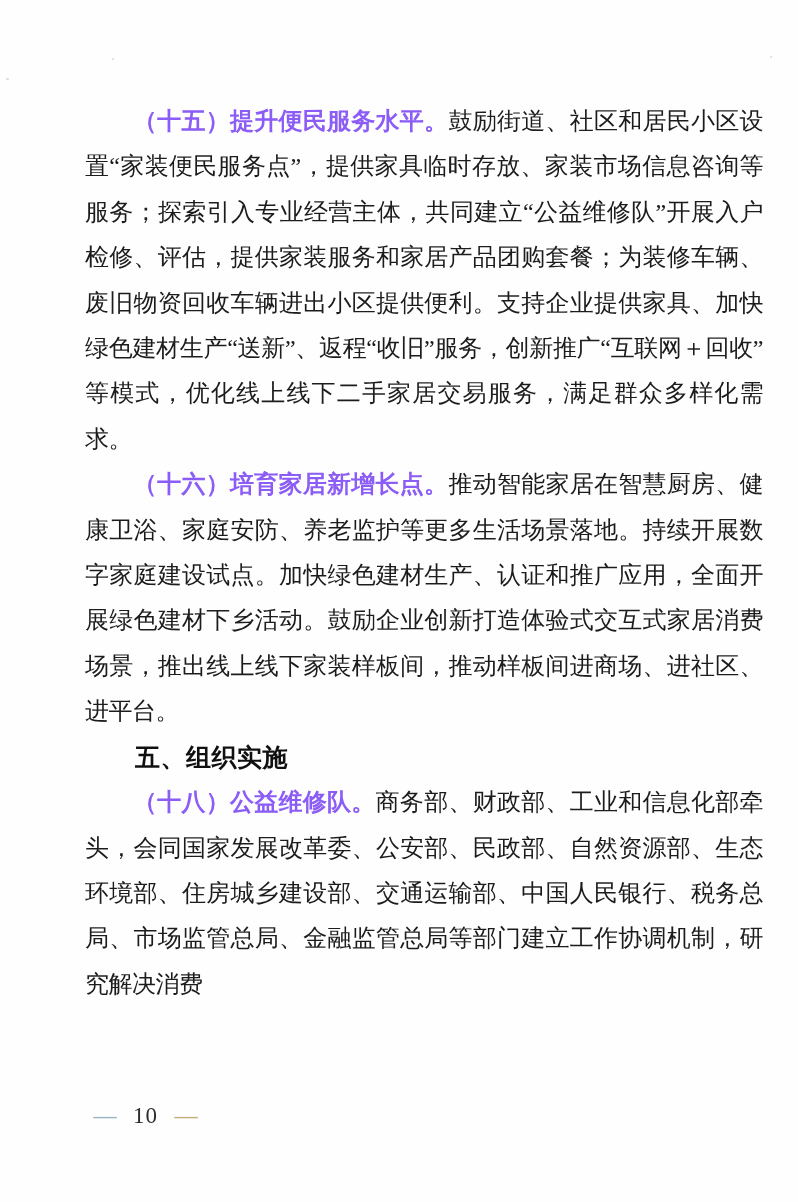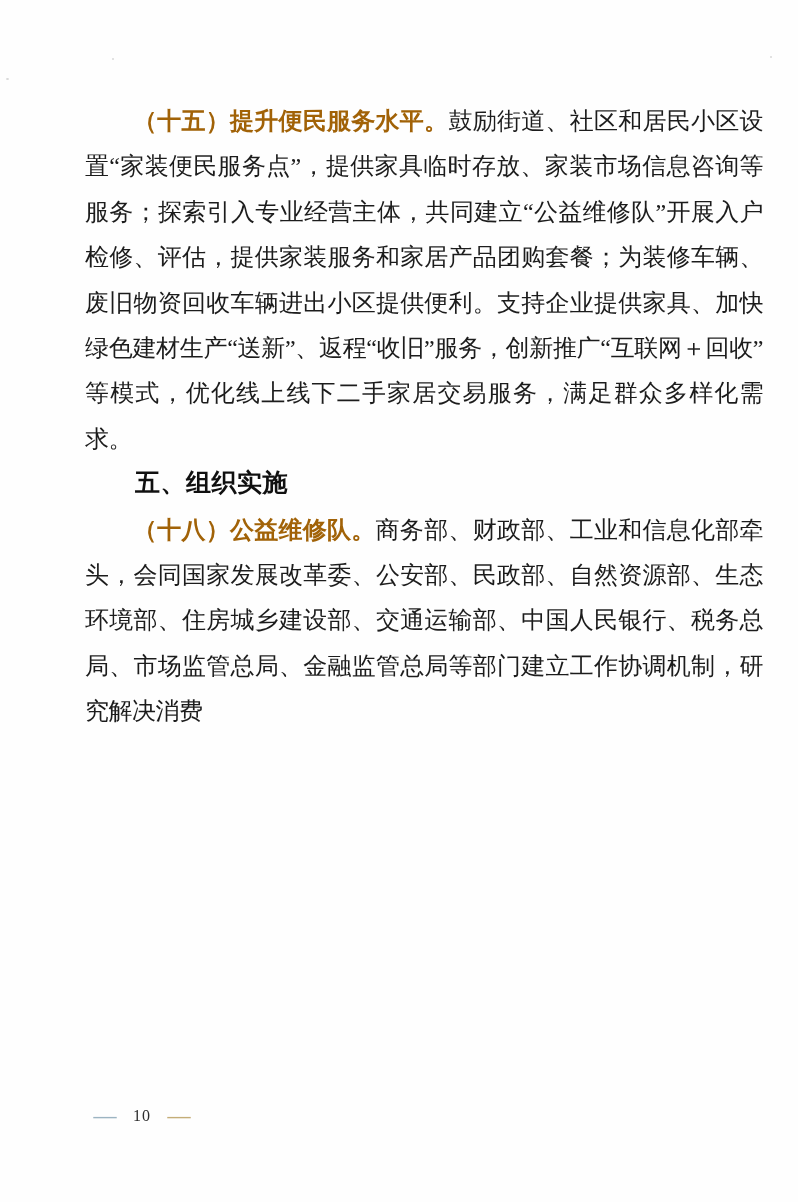--- a/index.html
+++ b/index.html
@@ -32,25 +32,25 @@
   p.para {
     margin: 0;
     text-align: justify;
     text-align-last: left;
   }
   p.para.indent {
     text-indent: 2em;
   }
   .lead {
     font-weight: bold;
-    color: #a16207;
+    color: #8b5cf6;
   }
   .section-heading {
     margin: 0;
-    font-family: Liberation Mono, monospace;
+    font-family: Liberation Serif, serif;
     font-size: 25px;
     font-weight: bold;
     line-height: 45.4px;
     text-indent: 2em;
     color: #101010;
     letter-spacing: 0.5px;
   }
   .footer {
     position: absolute;
     left: 92px;
@@ -63,40 +63,41 @@
   .dash {
     font-family: "DejaVu Sans", sans-serif;
     font-size: 26px;
     line-height: 26px;
     transform: scaleY(0.75);
   }
   .dash-left  { color: #9cb4c2; }
   .dash-right { color: #c4ad78; }
   .page-num {
     color: #2d2d2d;
-    font-size: 16px;
+    font-size: 23px;
     letter-spacing: 1px;
     font-family: "Liberation Serif", "DejaVu Serif", serif;
   }
   .speck {
     position: absolute;
     border-radius: 50%;
     background: #d8d8d8;
   }
 </style>
 </head>
 <body>
 
 <div class="page">
 
   <div class="content">
 
 
     <p class="para indent"><b class="lead">（十五）提升便民服务水平。</b><span>鼓励街道、社区和居民小区设置“家装便民服务点”，提供家具临时存放、家装市场信息咨询等服务；探索引入专业经营主体，共同建立“公益维修队”开展入户检修、评估，提供家装服务和家居产品团购套餐；为装修车辆、废旧物资回收车辆进出小区提供便利。支持企业提供家具、加快绿色建材生产“送新”、返程“收旧”服务，创新推广“互联网＋回收”等模式，优化线上线下二手家居交易服务，满足群众多样化需求。</span></p>
 
+    <p class="para indent"><b class="lead">（十六）培育家居新增长点。</b><span>推动智能家居在智慧厨房、健康卫浴、家庭安防、养老监护等更多生活场景落地。持续开展数字家庭建设试点。加快绿色建材生产、认证和推广应用，全面开展绿色建材下乡活动。鼓励企业创新打造体验式交互式家居消费场景，推出线上线下家装样板间，推动样板间进商场、进社区、进平台。</span></p>
 
 
     <h3 class="section-heading">五、组织实施</h3>
 
     <p class="para indent"><b class="lead">（十八）公益维修队。</b><span>商务部、财政部、工业和信息化部牵头，会同国家发展改革委、公安部、民政部、自然资源部、生态环境部、住房城乡建设部、交通运输部、中国人民银行、税务总局、市场监管总局、金融监管总局等部门建立工作协调机制，研究解决消费</span></p>
 
   </div>
 
   <div class="footer">
     <span class="dash dash-left">—</span>

